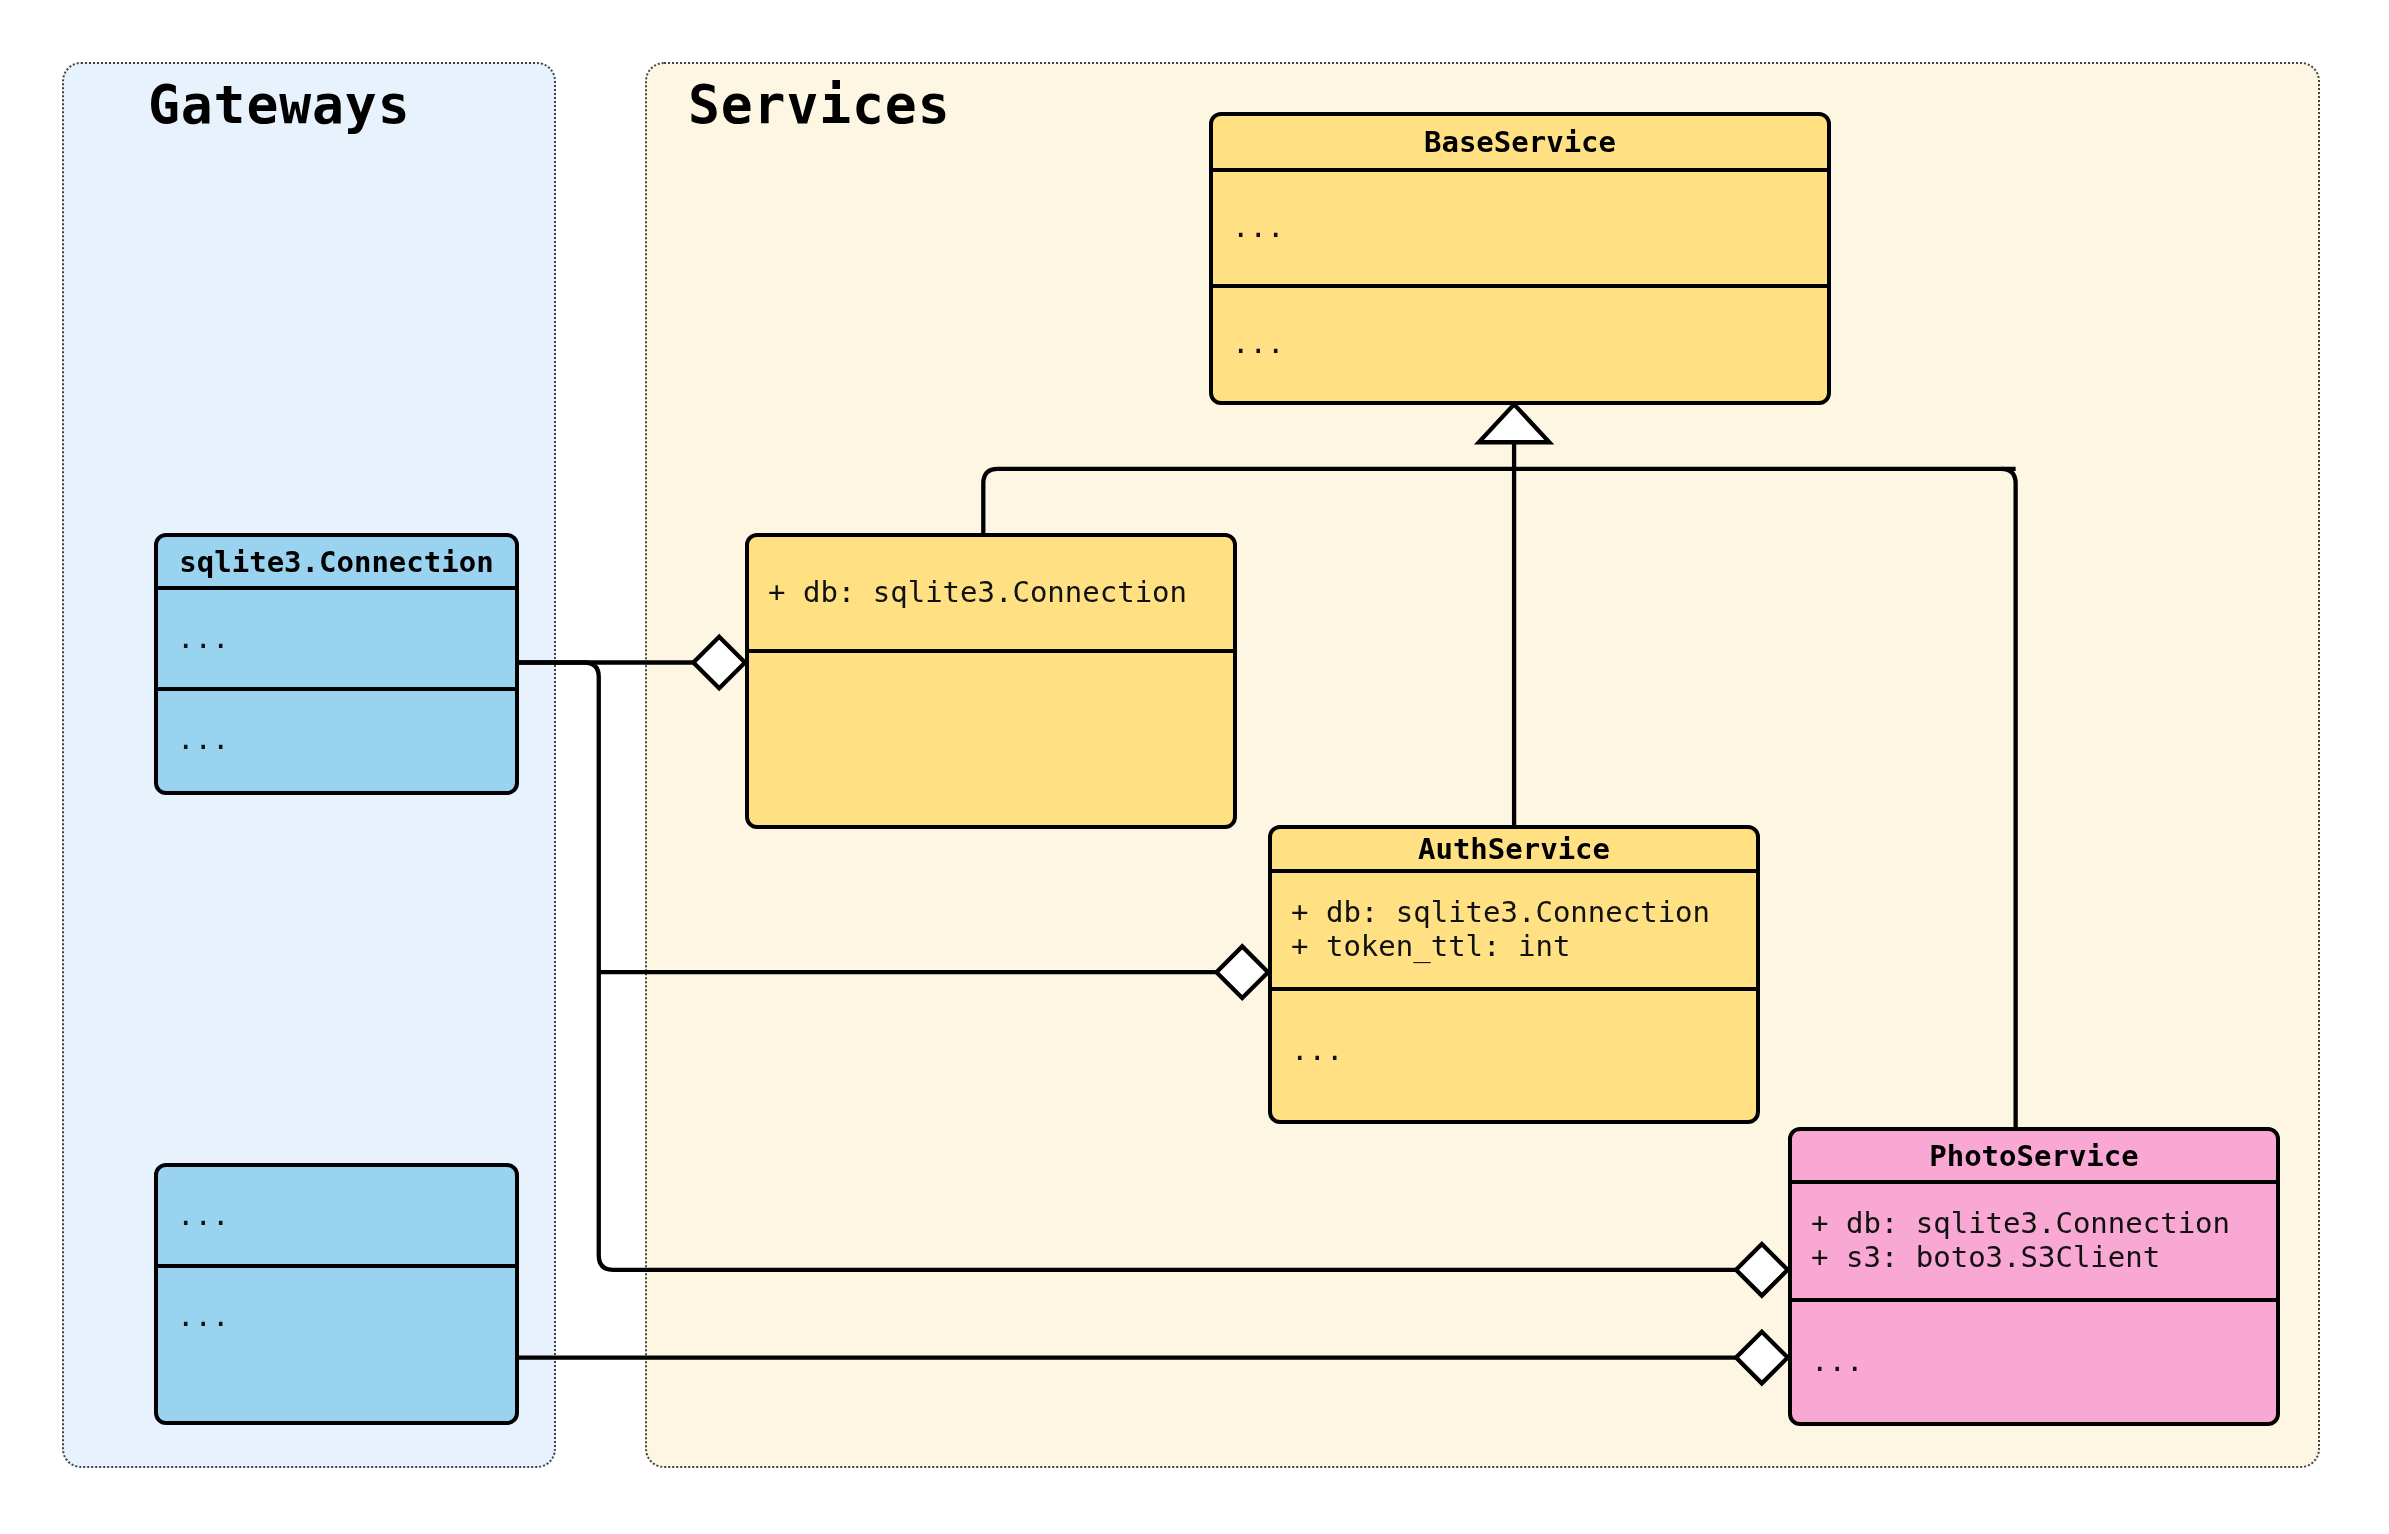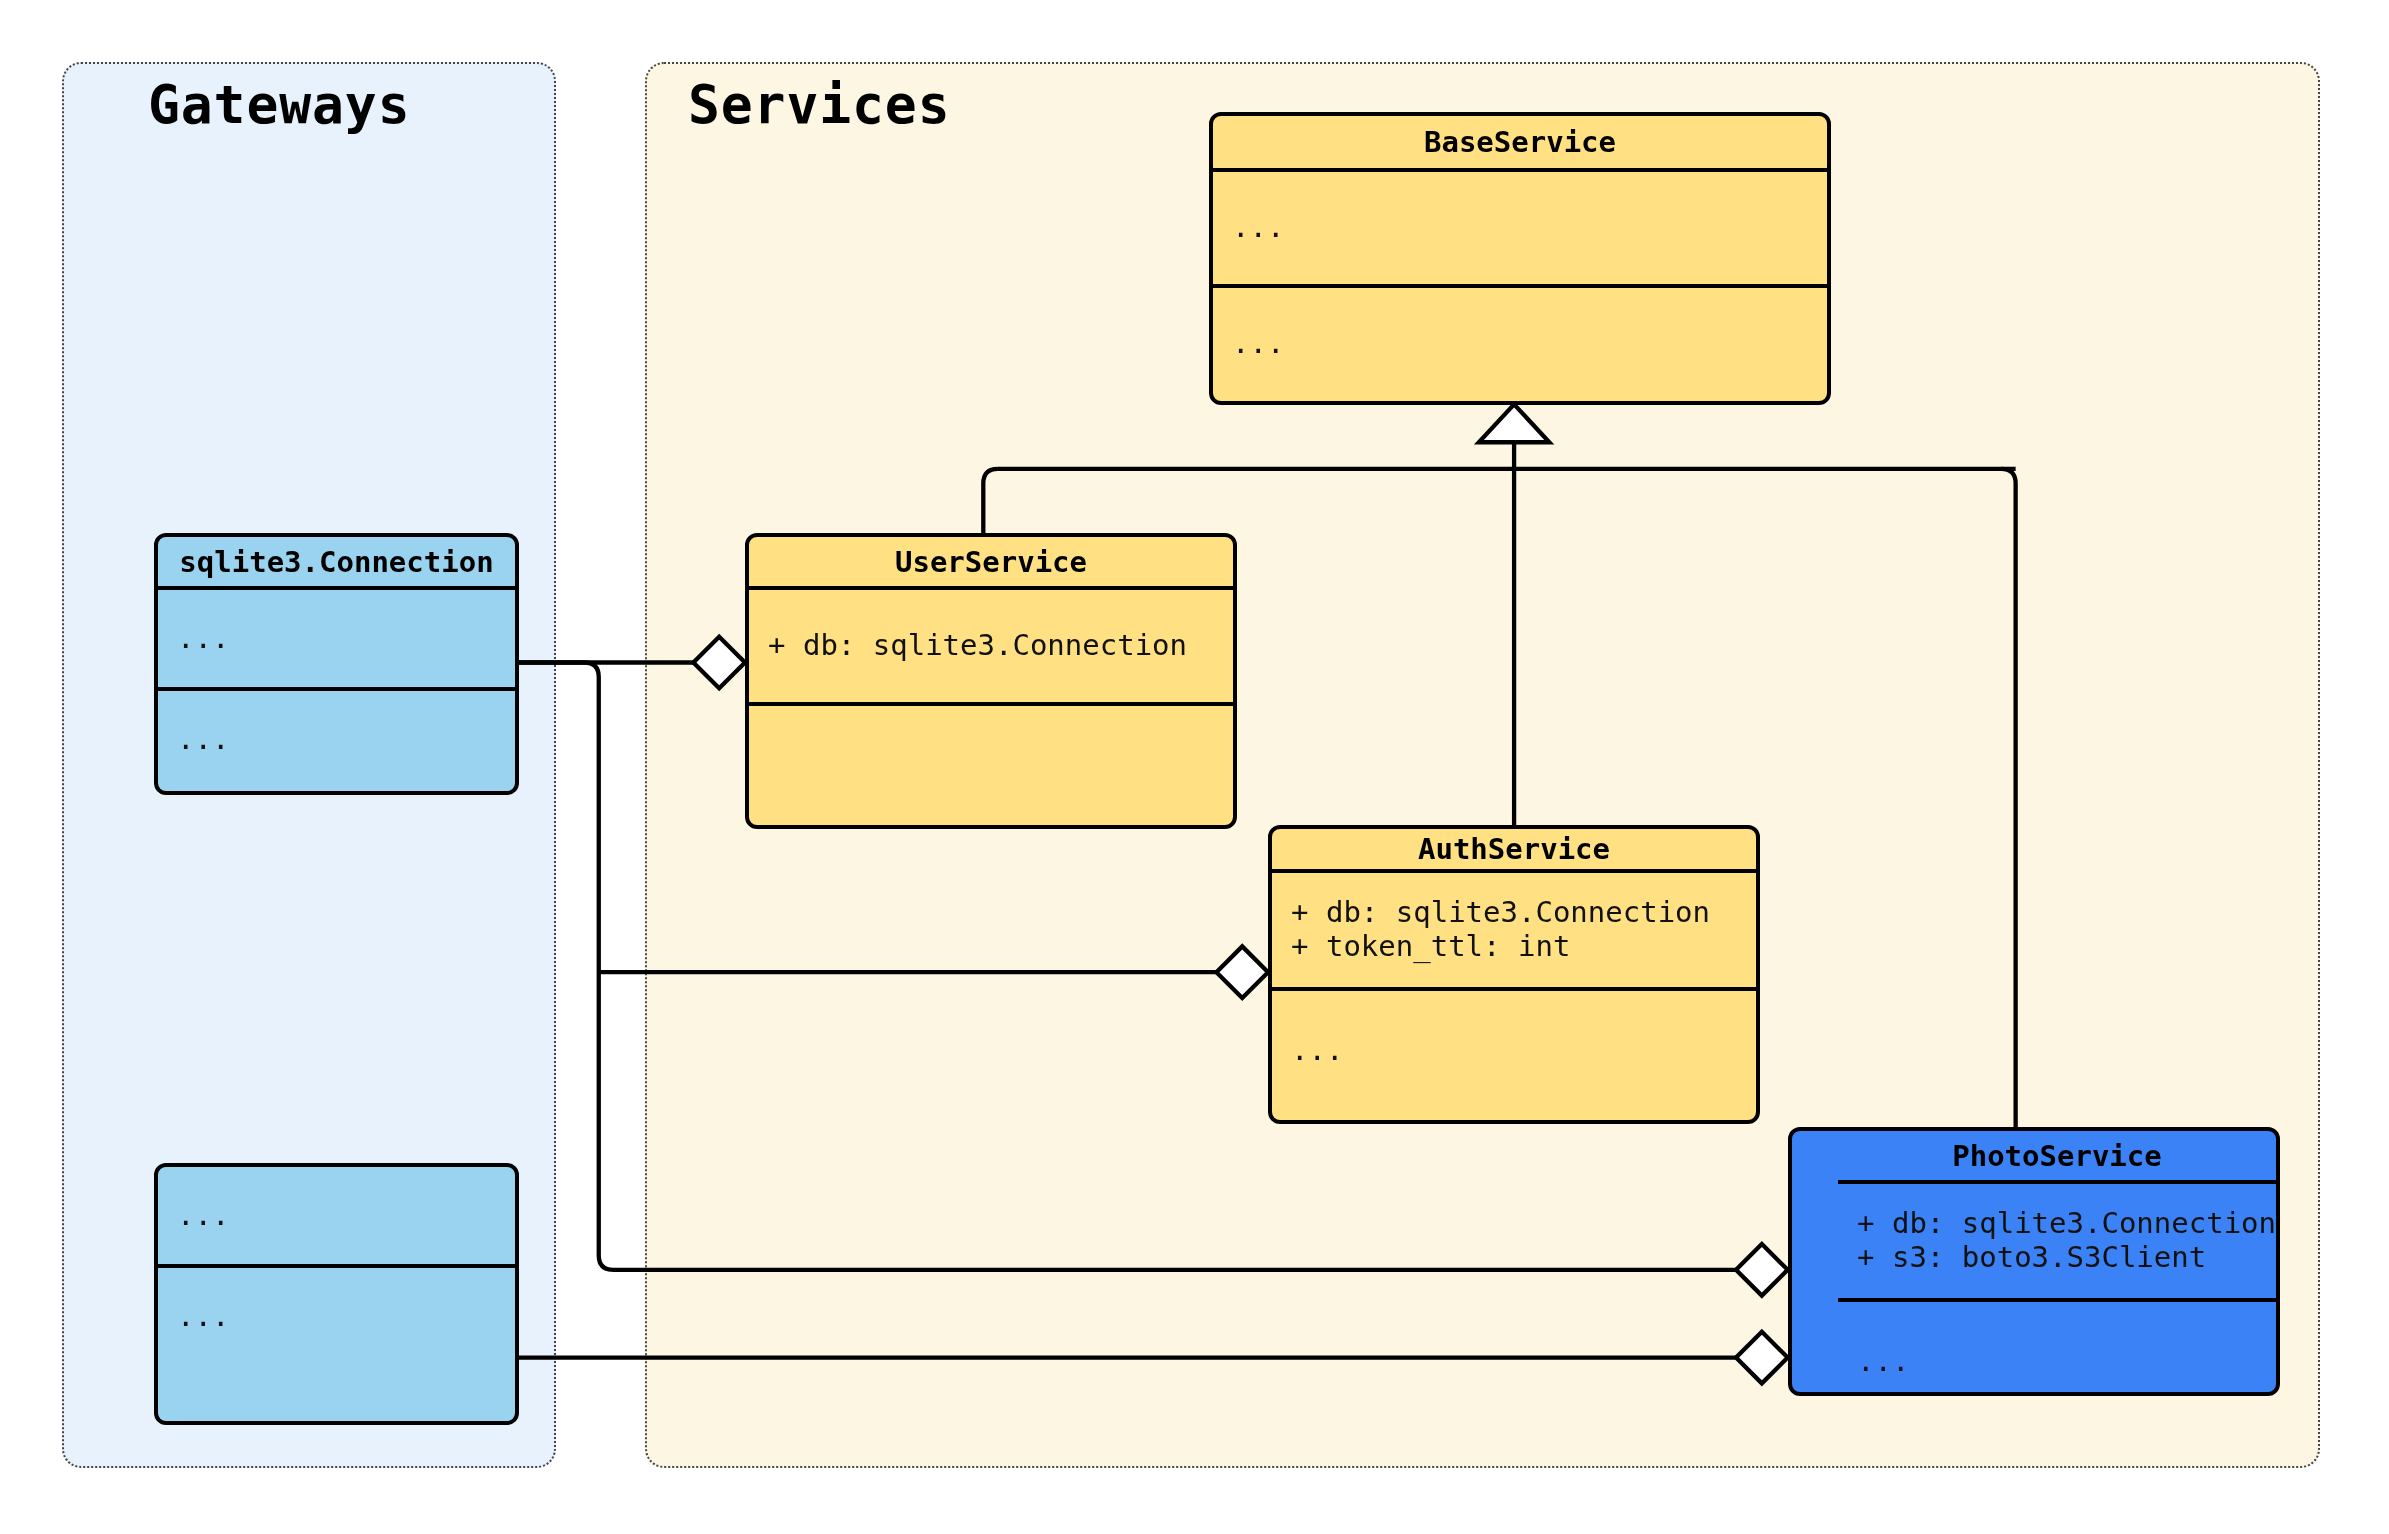--- a/index.html
+++ b/index.html
@@ -137,41 +137,40 @@
     <div class="compartment cls-name" style="height:56px;">BaseService</div>
     <div class="compartment cls-body" style="height:112px;">
       <span class="row">...</span>
     </div>
     <div class="compartment cls-body divider-top" style="height:116px;">
       <span class="row">...</span>
     </div>
   </div>
 
   <div class="uml-class" style="left:745px; top:533px; width:492px; height:296px; background:#ffe082;">
-    <div class="compartment cls-name" style="height:53px;">UserService</div>
     <div class="compartment cls-body" style="height:112px;">
       <span class="row">+ db: sqlite3.Connection</span>
     </div>
     <div class="compartment cls-body divider-top" style="height:122px;">
       <span class="row"></span>
     </div>
   </div>
 
   <div class="uml-class" style="left:1268px; top:825px; width:492px; height:299px; background:#ffe082;">
     <div class="compartment cls-name" style="height:44px;">AuthService</div>
     <div class="compartment cls-body" style="height:114px;">
       <span class="row">+ db: sqlite3.Connection</span>
       <span class="row">+ token_ttl: int</span>
     </div>
     <div class="compartment cls-body divider-top" style="height:123px;">
       <span class="row">...</span>
     </div>
   </div>
 
-  <div class="uml-class" style="left:1788px; top:1127px; width:492px; height:269px; background:#3b82f6;padding-left:46px;">
+  <div class="uml-class" style="left:1788px; top:1127px; width:492px; height:299px; background:#f9a8d4;">
     <div class="compartment cls-name" style="height:53px;">PhotoService</div>
     <div class="compartment cls-body" style="height:114px;">
       <span class="row">+ db: sqlite3.Connection</span>
       <span class="row">+ s3: boto3.S3Client</span>
     </div>
     <div class="compartment cls-body divider-top" style="height:123px;">
       <span class="row">...</span>
     </div>
   </div>
 

